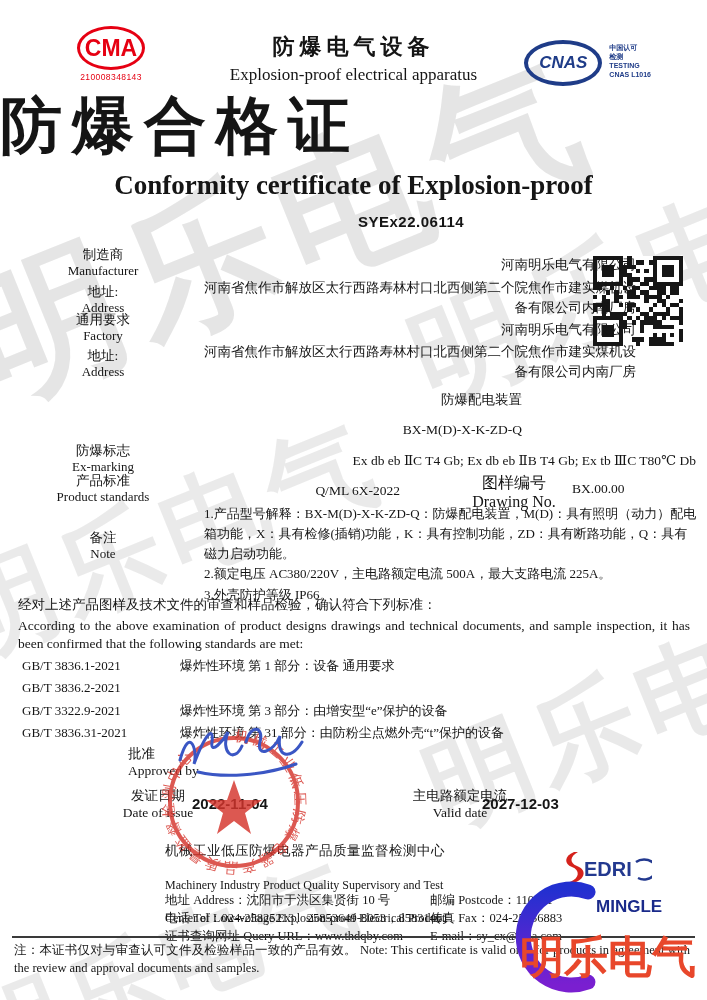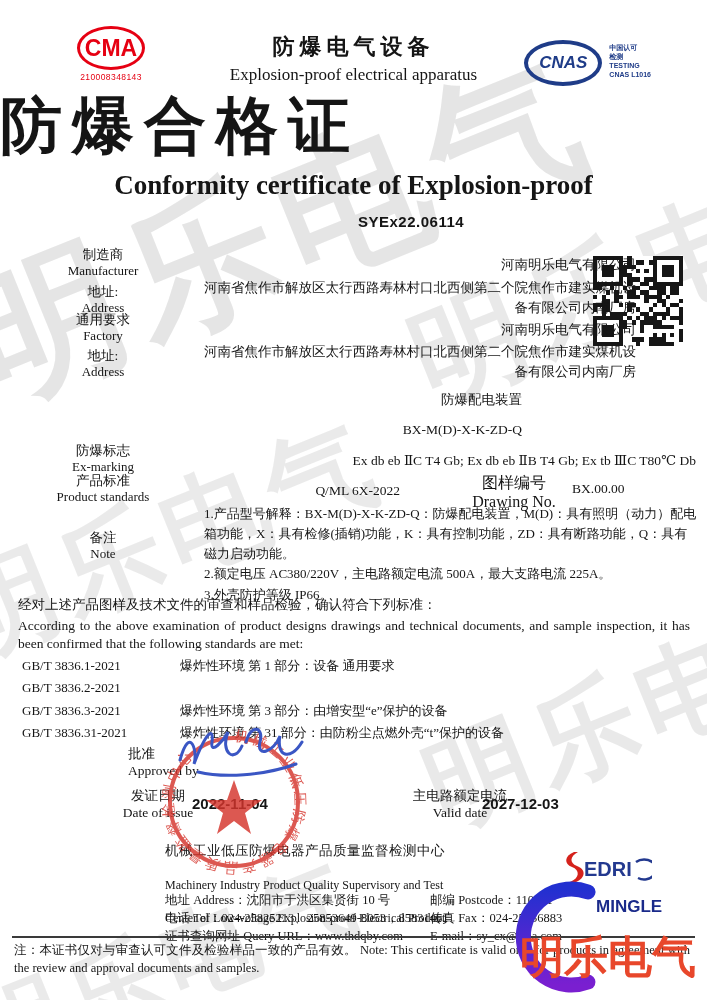--- a/index.html
+++ b/index.html
@@ -436,21 +436,21 @@
 
     <div class="standards">
       <div class="std-row">
         <div class="std-code">GB/T 3836.1-2021</div>
         <div>爆炸性环境 第 1 部分：设备 通用要求</div>
         </div>
       <div class="std-row">
         <div class="std-code">GB/T 3836.2-2021</div>
         </div>
       <div class="std-row">
-        <div class="std-code">GB/T 3836.3-2021</div>
+        <div class="std-code">GB/T 3322.9-2021</div>
         <div>爆炸性环境 第 3 部分：由增安型“e”保护的设备</div>
         </div>
       <div class="std-row">
         <div class="std-code">GB/T 3836.31-2021</div>
         <div>爆炸性环境 第 31 部分：由防粉尘点燃外壳“t”保护的设备</div>
         </div>
     </div>
 
     <div class="appr-lbl">
       <div>批准</div>

